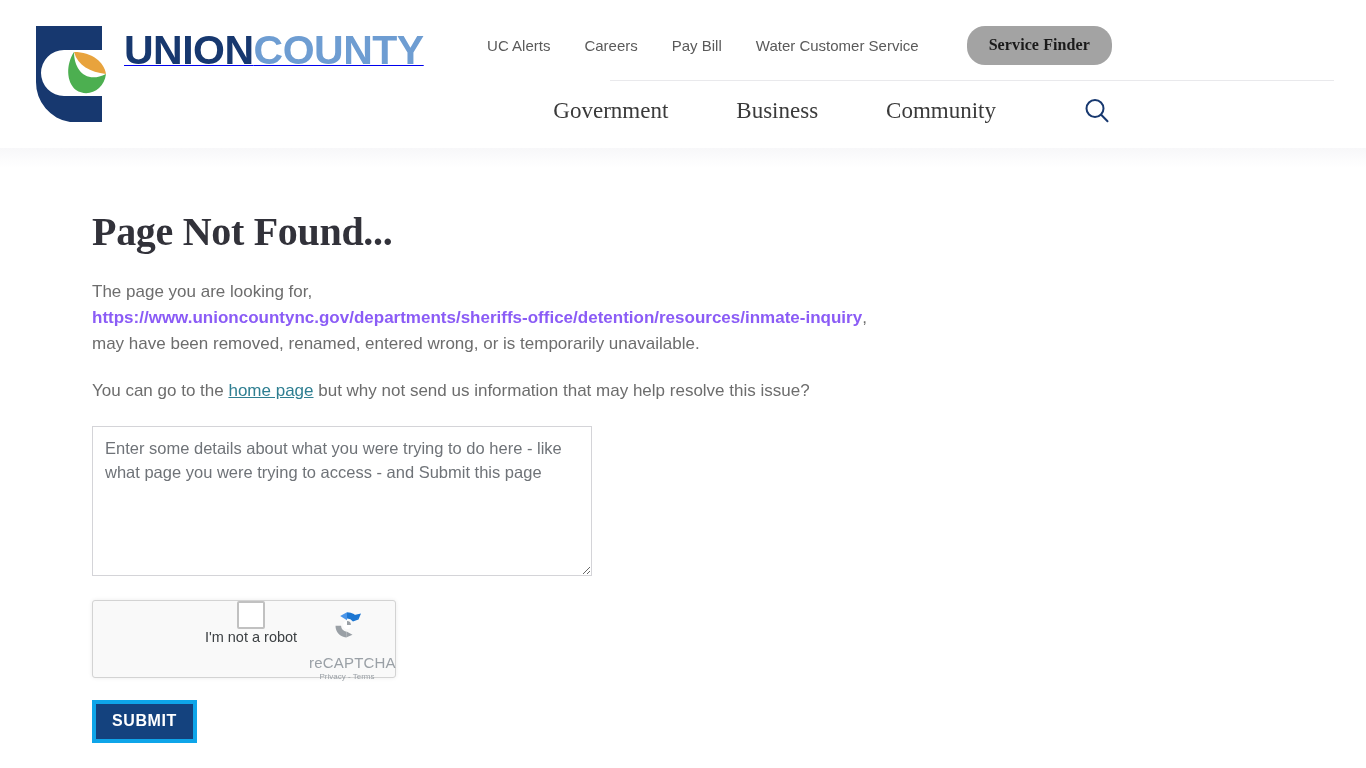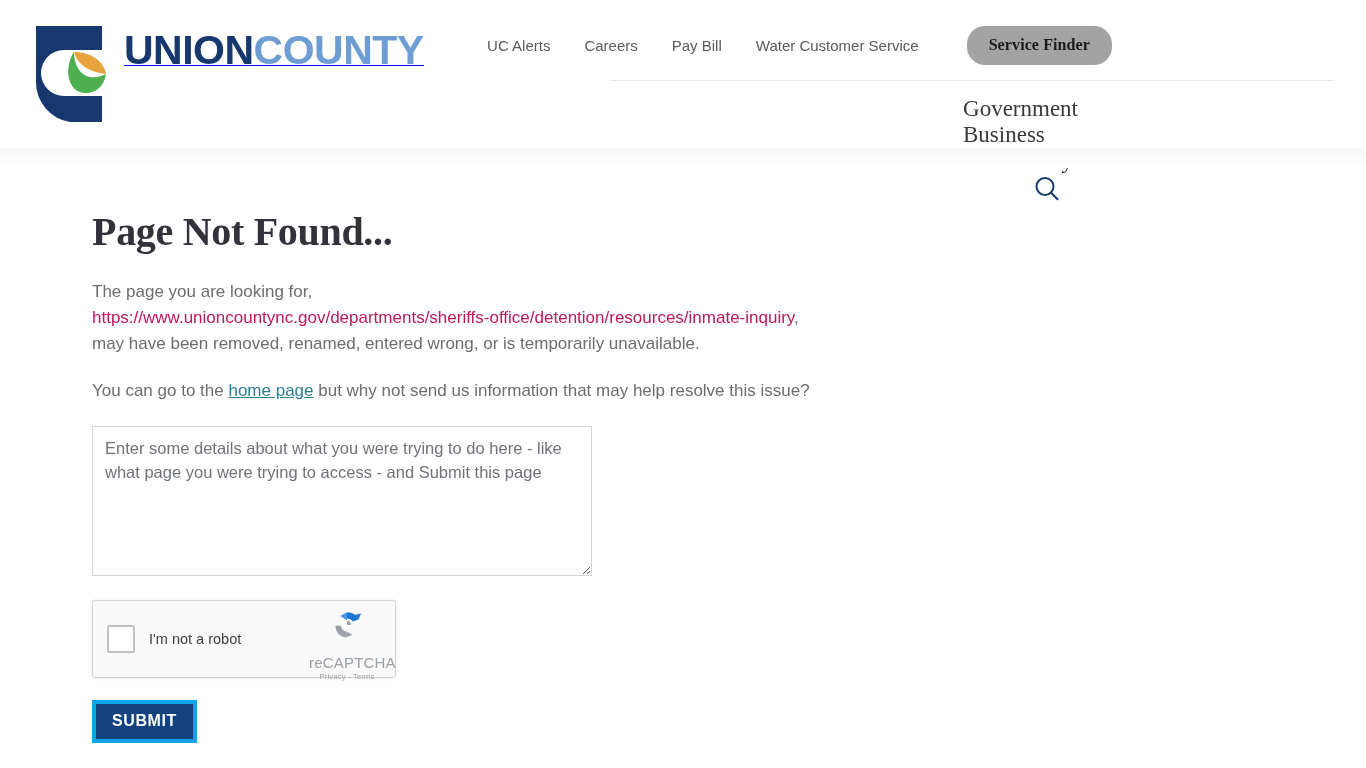--- a/index.html
+++ b/index.html
@@ -103,21 +103,21 @@
     height: 1px;
     background: #e9e9ec;
   }
 
   
   .main-nav {
     position: absolute;
     right: 32px;
     top: 96px;
     display: flex;
-    flex-direction: column;
+    align-items: center;
   }
   .nav-link {
     font-family: "Liberation Serif", serif;
     font-size: 23px;
     color: #3a3a3a;
     text-decoration: none;
     padding: 0 34px;
     white-space: nowrap;
   }
   .nav-search-btn {
@@ -154,22 +154,22 @@
     letter-spacing: -0.3px;
   }
   .body-para {
     font-size: 17px;
     color: #6d6d6d;
     line-height: 1.52;
     margin: 0 0 22px 0;
     max-width: 1060px;
   }
   .bad-url {
-    font-weight: normal;
-    color: #be185d;
+    font-weight: bold;
+    color: #8b5cf6;
     word-break: break-all;
   }
   .home-link {
     color: #2e7e91;
     text-decoration: underline;
   }
 
   .details-textarea {
     display: block;
     width: 500px;
@@ -192,20 +192,21 @@
     width: 304px;
     height: 78px;
     border: 1px solid #d3d3d3;
     border-radius: 3px;
     background: #f9f9f9;
     display: flex;
     align-items: center;
     position: relative;
     margin-bottom: 22px;
     box-shadow: 0 0 4px rgba(0,0,0,0.08);
+    flex-direction: column;
   }
   .recaptcha-check {
     width: 28px;
     height: 28px;
     border: 2px solid #c1c1c1;
     border-radius: 2px;
     background: #fff;
     margin-left: 14px;
     flex: none;
     cursor: pointer;

